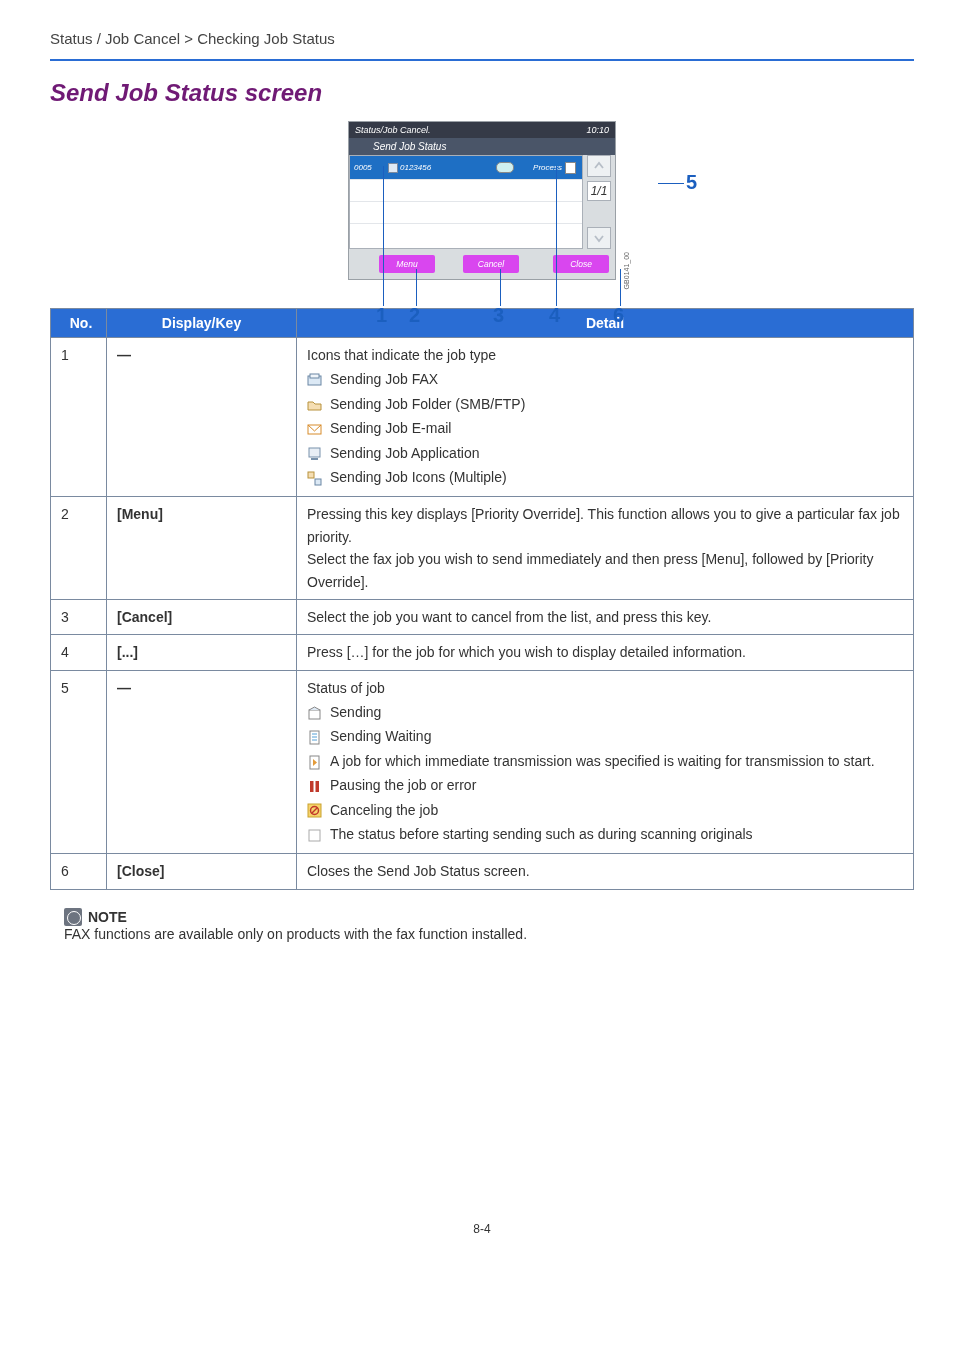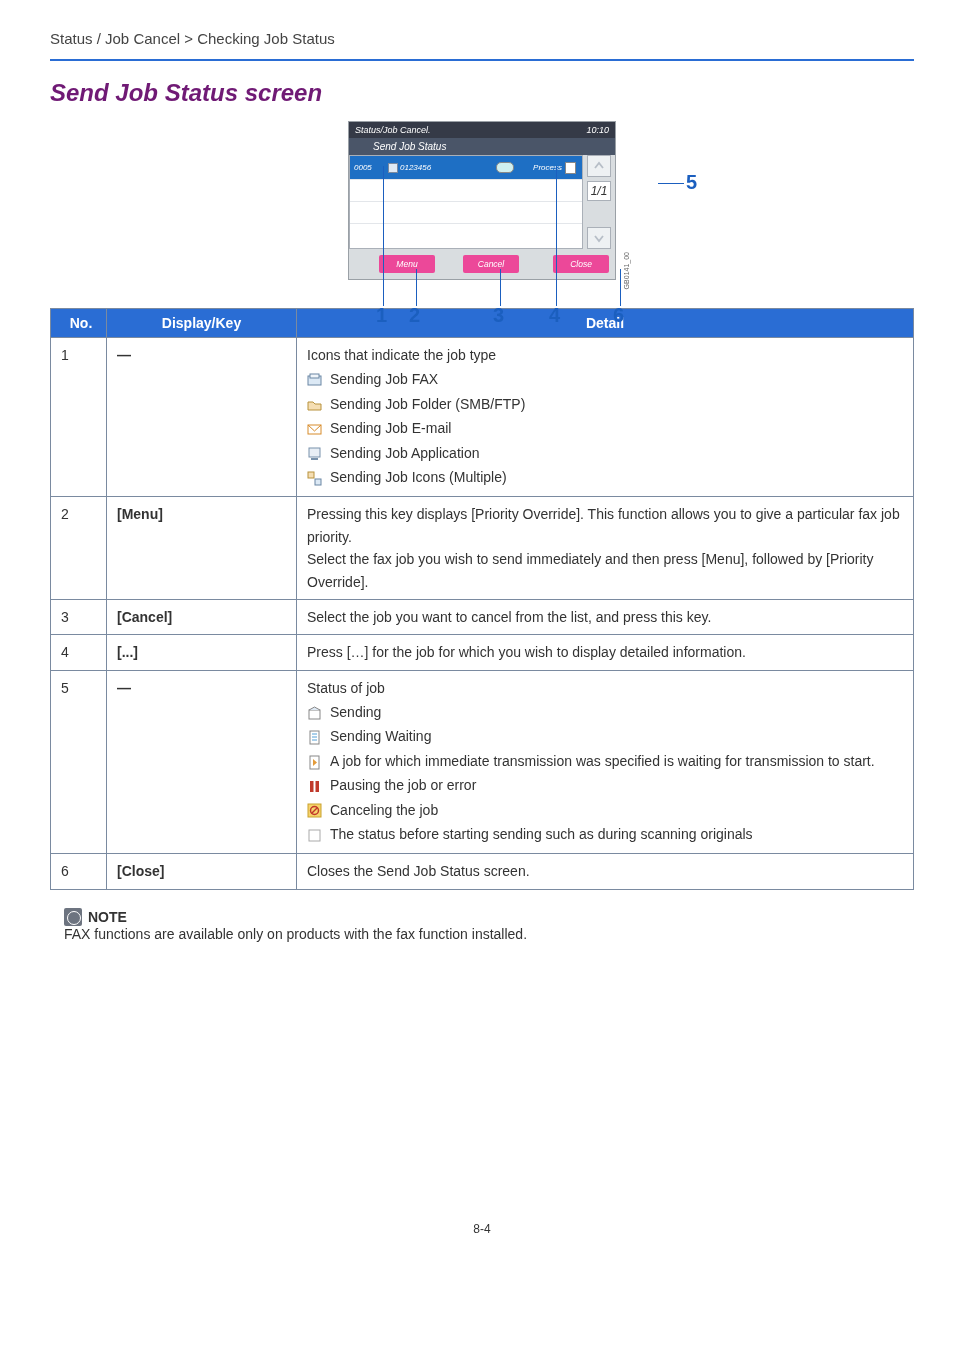--- a/index.html
+++ b/index.html
@@ -106,21 +106,21 @@
     display: flex; align-items: center; justify-content: center;
     font-size: 12px;
     margin: 4px 0;
   }
   .panel-footer {
     display: flex;
     padding: 6px;
     gap: 28px;
   }
   .soft-btn {
-    background: #ec4899;
+    background: #d946ef;
     color: #fff;
     text-align: center;
     border-radius: 2px;
     font-size: 8.5px;
     padding: 4px 0;
   }
   .soft-btn.menu { width: 56px; margin-left: 24px; }
   .soft-btn.cancel { width: 56px; }
   .soft-btn.close { width: 56px; margin-left: auto; }
   .small-ico {

